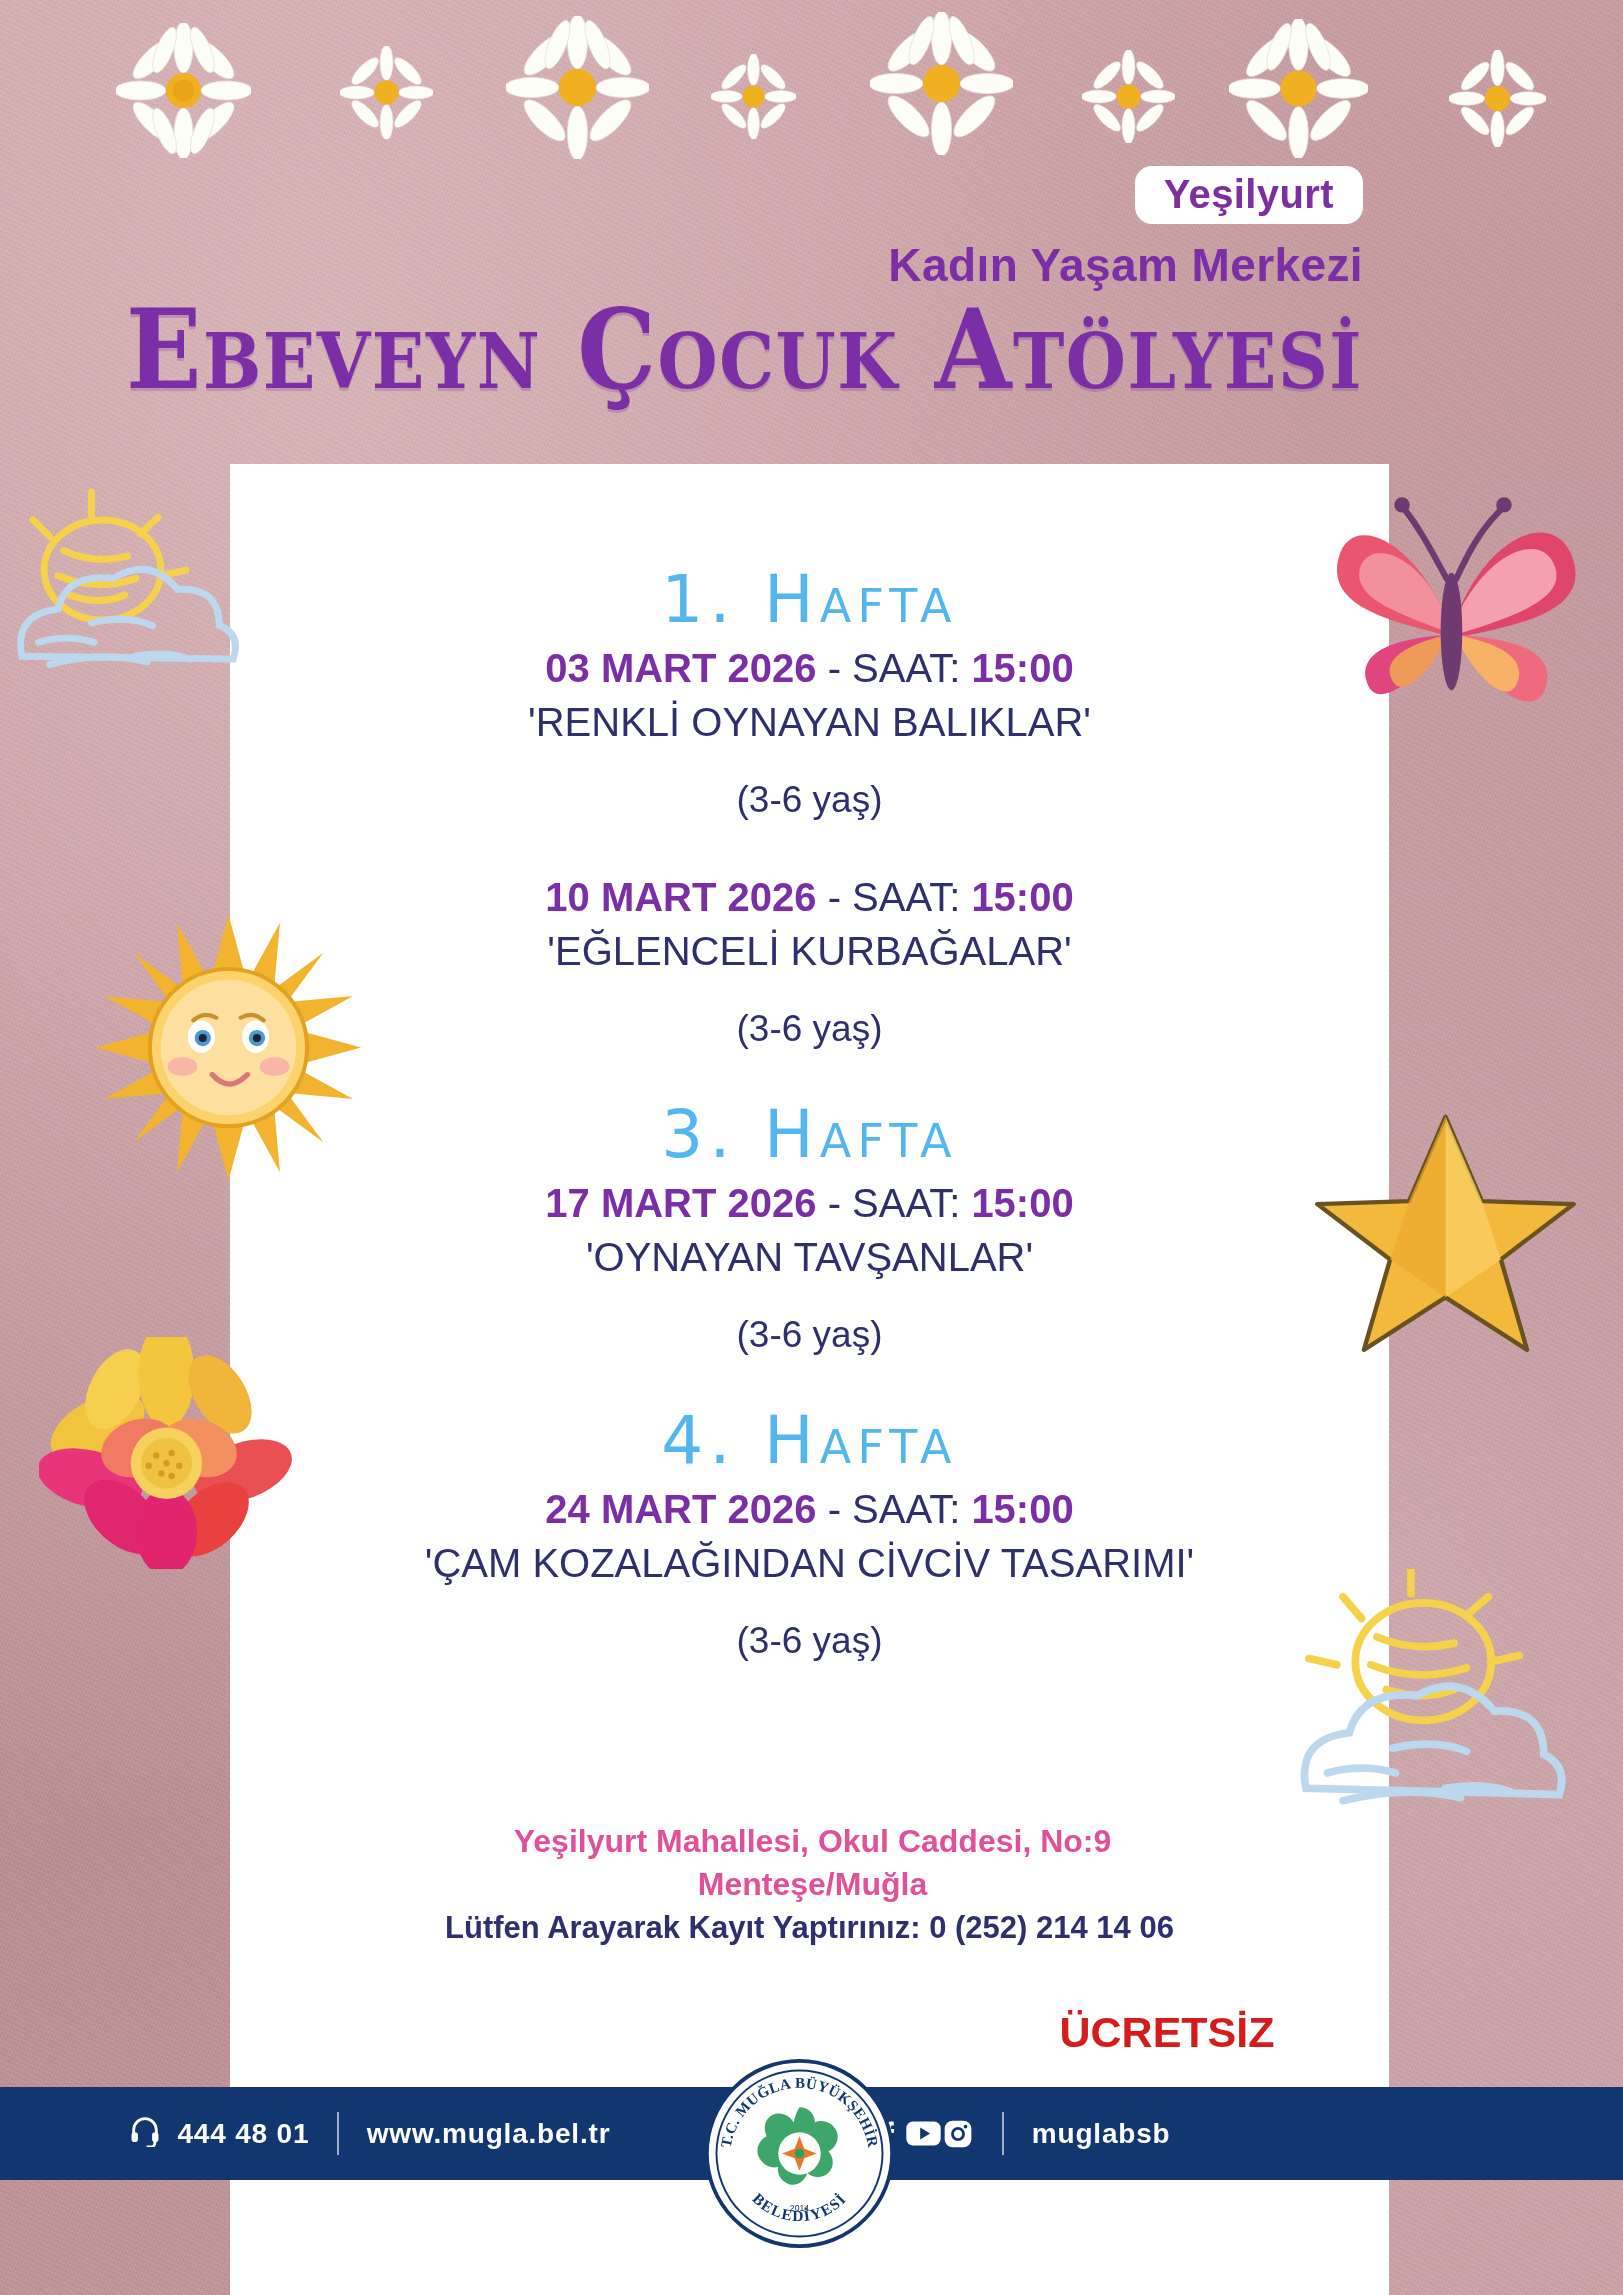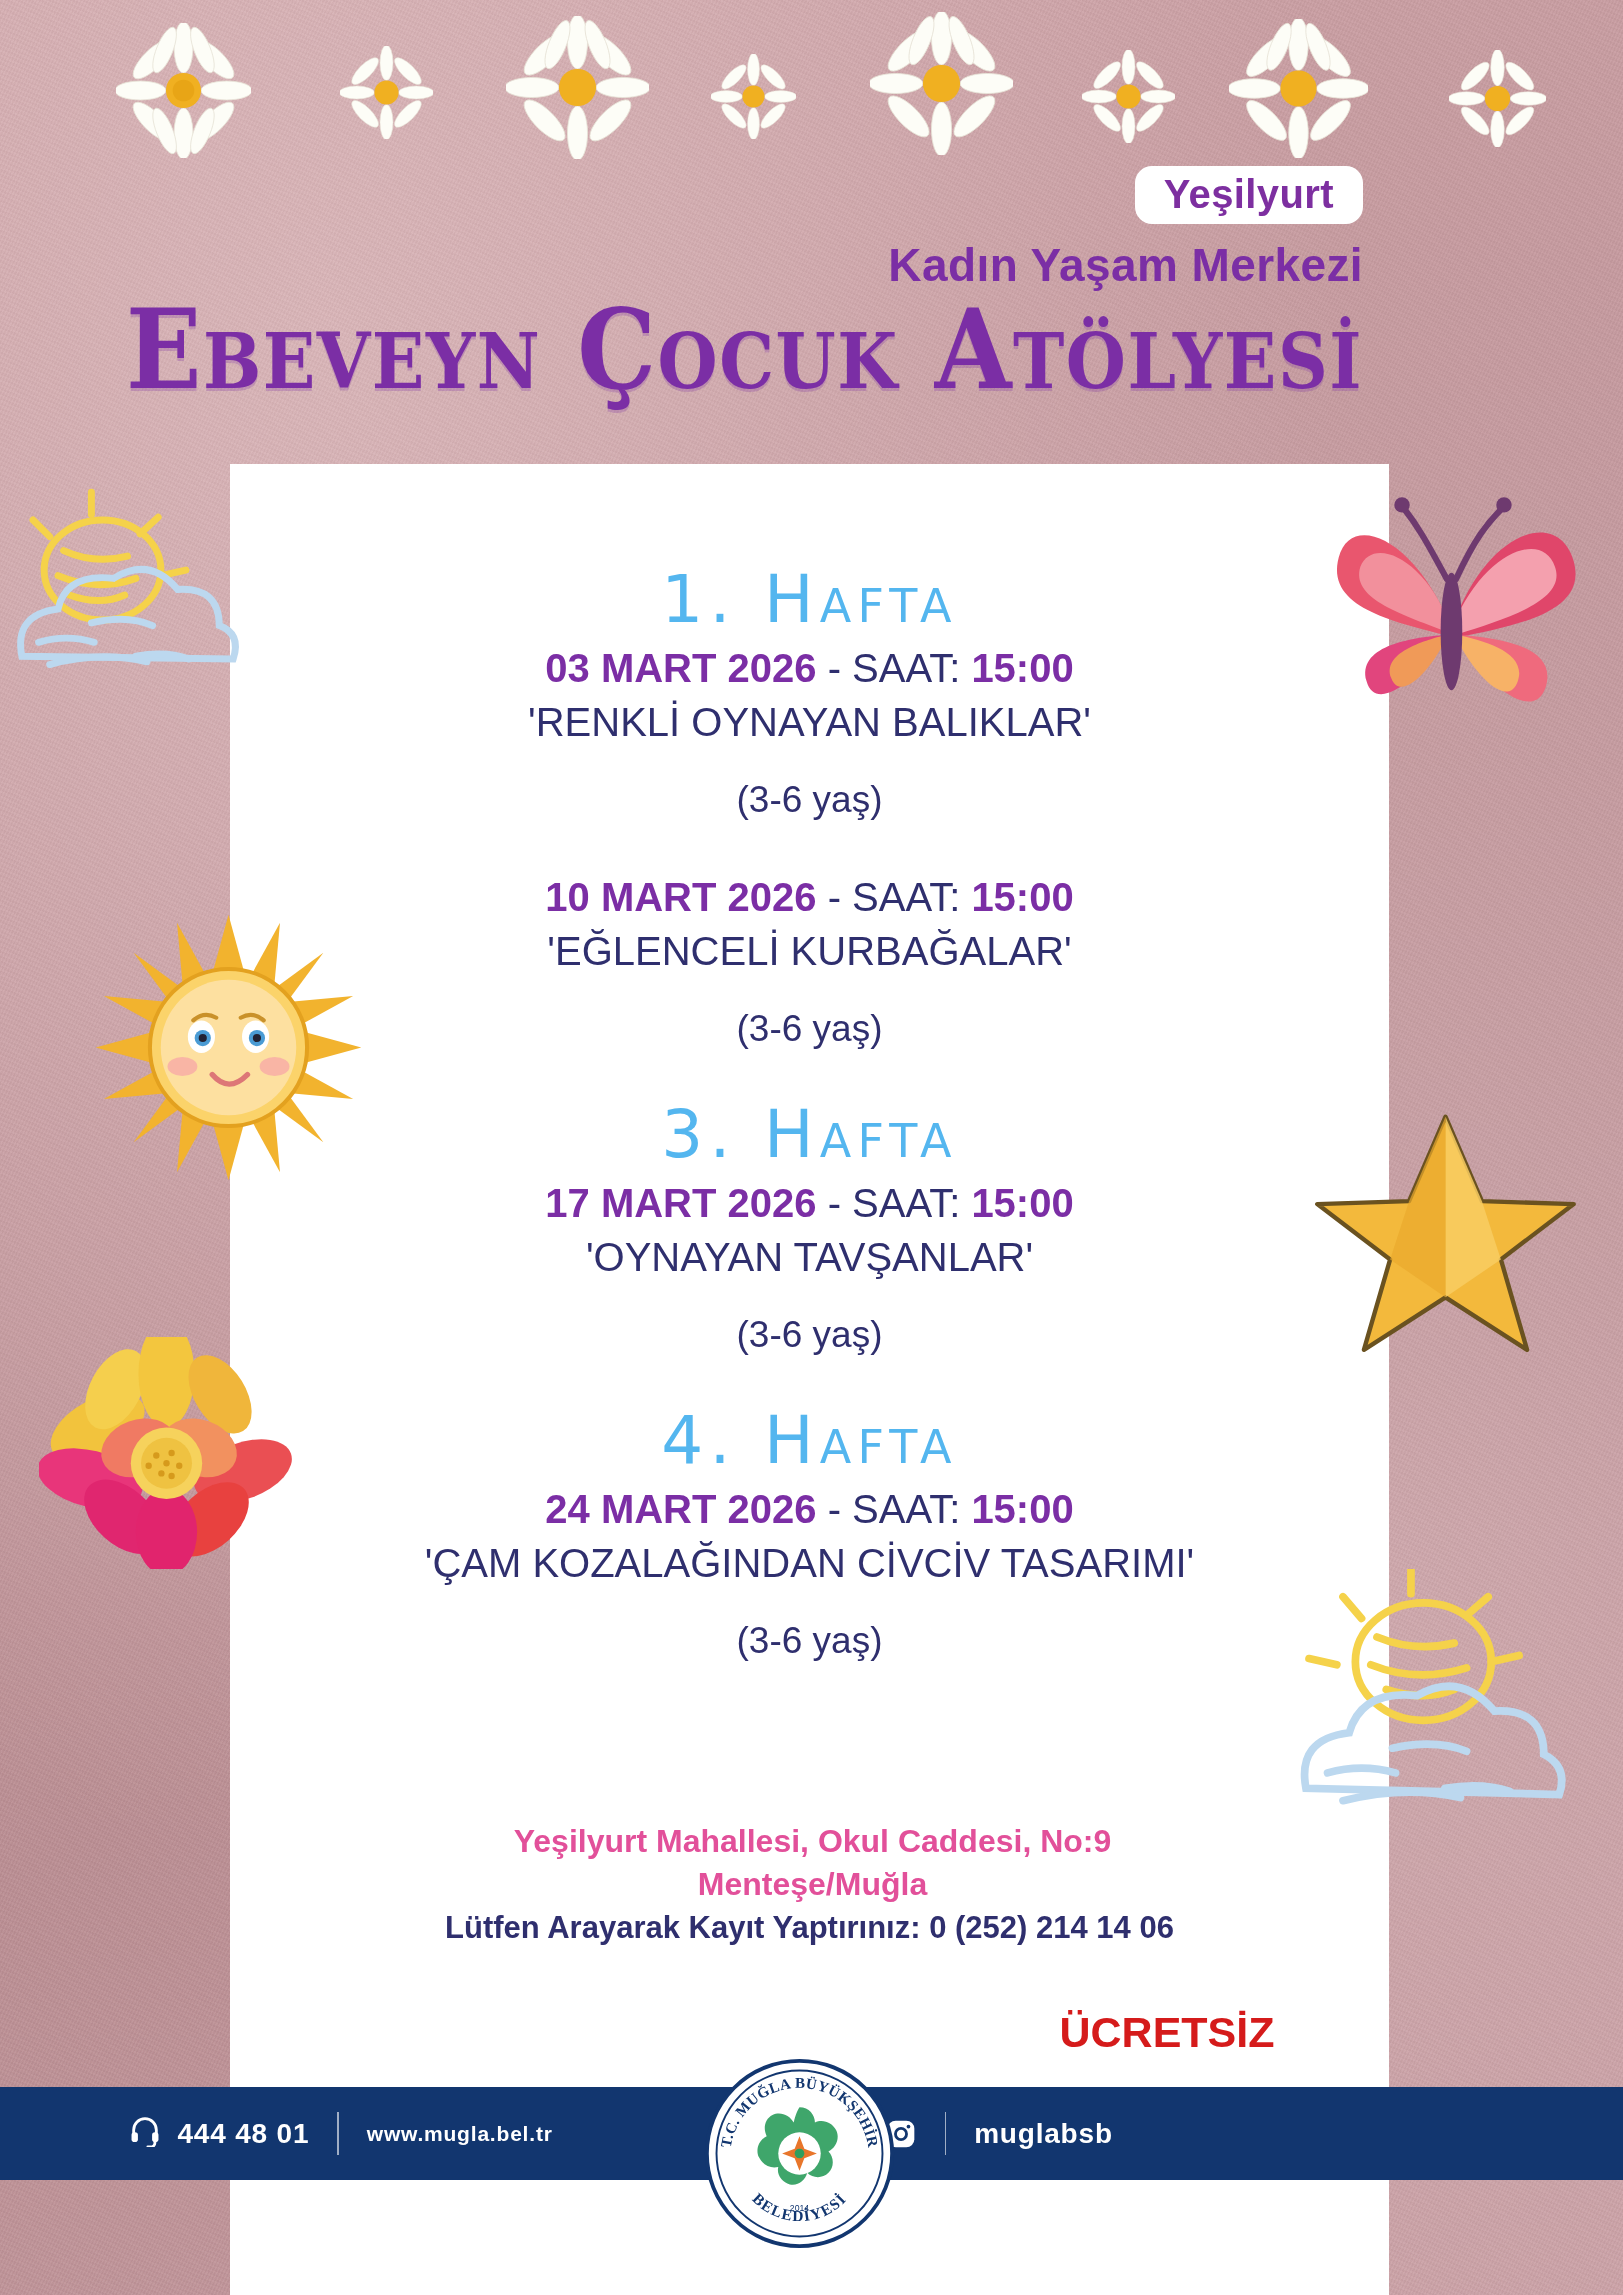--- a/index.html
+++ b/index.html
@@ -186,21 +186,21 @@
     height: 93px;
     background: #12366f;
     z-index: 8;
     display: flex;
     align-items: center;
     color: #ffffff;
   }
   .bar-item { display: flex; align-items: center; }
   .bar-phone { margin-left: 128px; font-size: 28px; font-weight: 700; letter-spacing: 0.8px; }
   .bar-sep { width: 1.5px; height: 43px; background: rgba(255,255,255,0.6); margin: 0 28px; }
-  .bar-web { font-size: 21px; font-weight: 700; letter-spacing: 0.8px; }
+  .bar-web { font-size: 28px; font-weight: 700; letter-spacing: 0.8px; }
   .bar-social { display: flex; align-items: center; margin-left: 232px; }
   .bar-handle { font-size: 28px; font-weight: 700; letter-spacing: 0.8px; }
 
   .headset-icon { margin-right: 15.5px; }
   .social-icon { display: inline-flex; align-items: center; justify-content: center; }
 
   
   .logo {
     position: absolute;
     left: 703px;

